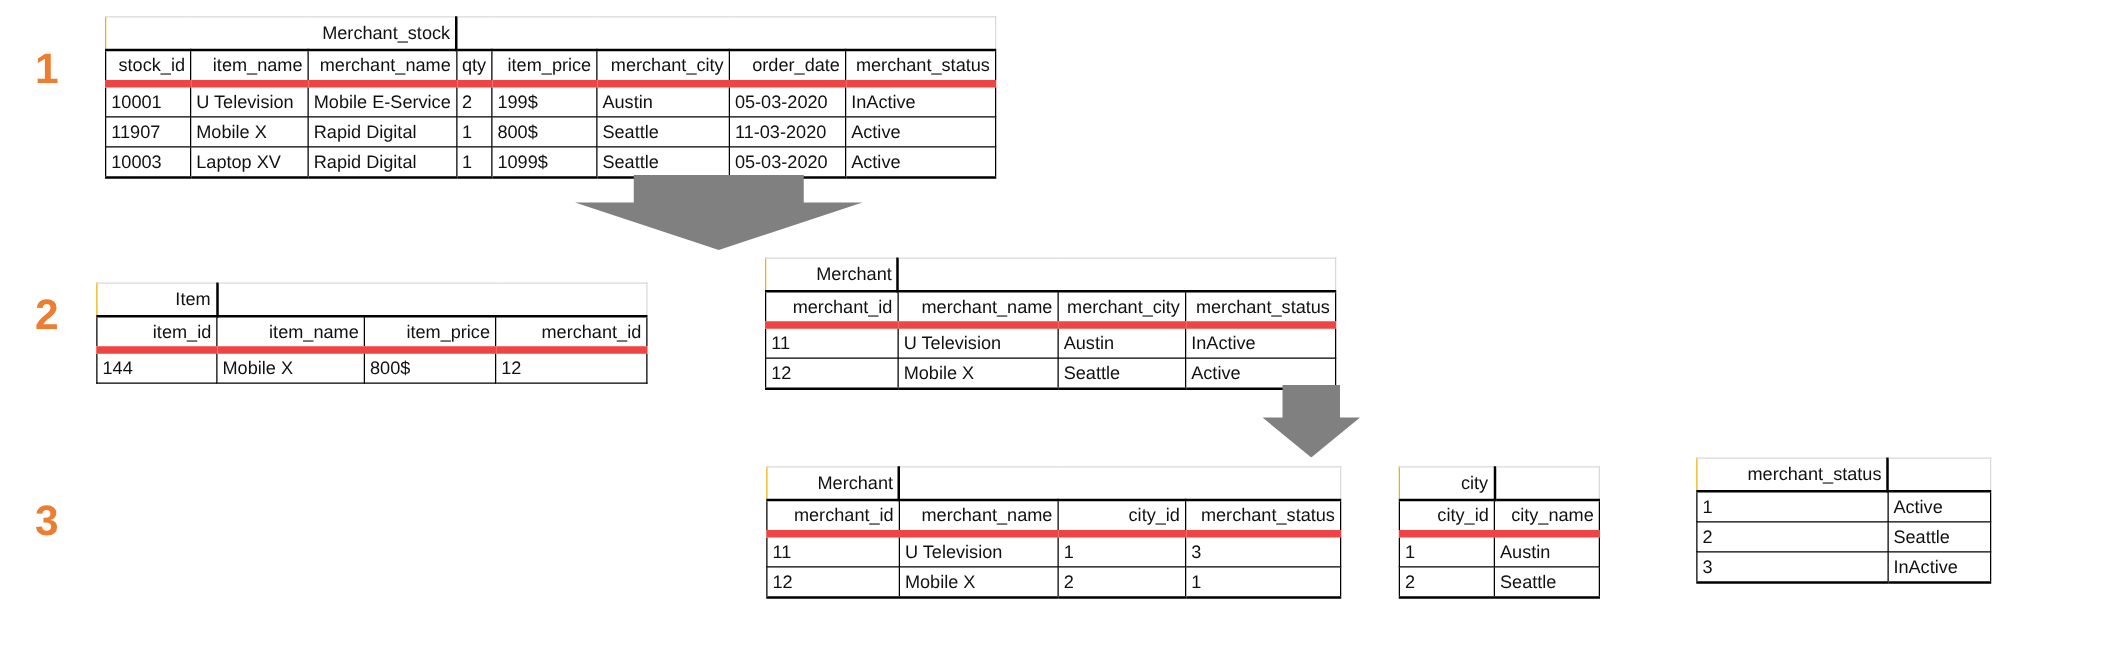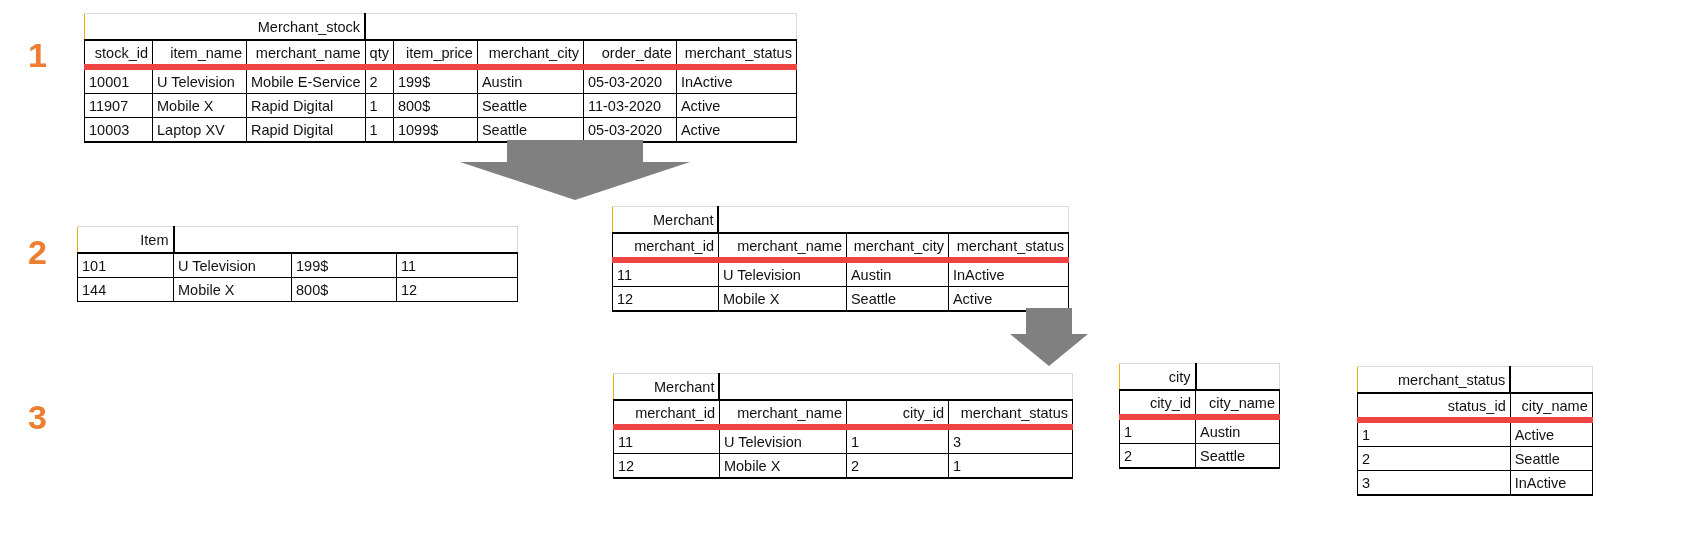--- a/index.html
+++ b/index.html
@@ -164,25 +164,25 @@
         <col style="width:96px">
           <col style="width:118px">
           <col style="width:105px">
           <col style="width:121px">
       </colgroup>
       <tbody>
           <tr class="title-row">
         <td class="tname txt">Item</td>
         <td class="tblank" colspan="3"></td>
       </tr>
-      <tr>
-        <td class="num">101</td>
-        <td class="txt">U Television</td>
-        <td class="txt">199$</td>
-        <td class="num">11</td>
+      <tr class="hdr-row">
+        <td class="txt">item_id</td>
+        <td class="txt">item_name</td>
+        <td class="txt">item_price</td>
+        <td class="txt">merchant_id</td>
       </tr>
       <tr>
         <td class="num">144</td>
         <td class="txt">Mobile X</td>
         <td class="txt">800$</td>
         <td class="num">12</td>
       </tr>
     </tbody>
       </table>
   </div>
@@ -258,21 +258,21 @@
       <tr class="last-row">
         <td class="num">12</td>
         <td class="txt">Mobile X</td>
         <td class="num">2</td>
         <td class="num">1</td>
       </tr>
     </tbody>
       </table>
   </div>
 
-  <div class="tbl-wrap" style="left:1119px; top:363px;">
+  <div class="tbl-wrap" style="left:1119px; top:373px;">
     <table class="db">
       <colgroup>
         <col style="width:76px">
           <col style="width:84px">
       </colgroup>
       <tbody>
           <tr class="title-row">
         <td class="tname txt">city</td>
         <td class="tblank"></td>
       </tr>
@@ -296,24 +296,20 @@
     <table class="db">
       <colgroup>
         <col style="width:128px">
           <col style="width:82px">
       </colgroup>
       <tbody>
           <tr class="title-row">
         <td class="tname txt">merchant_status</td>
         <td class="tblank"></td>
       </tr>
-      <tr class="hdr-row">
-        <td class="txt">status_id</td>
-        <td class="txt">city_name</td>
-      </tr>
       <tr>
         <td class="num">1</td>
         <td class="txt">Active</td>
       </tr>
       <tr>
         <td class="num">2</td>
         <td class="txt">Seattle</td>
       </tr>
       <tr class="last-row">
         <td class="num">3</td>

